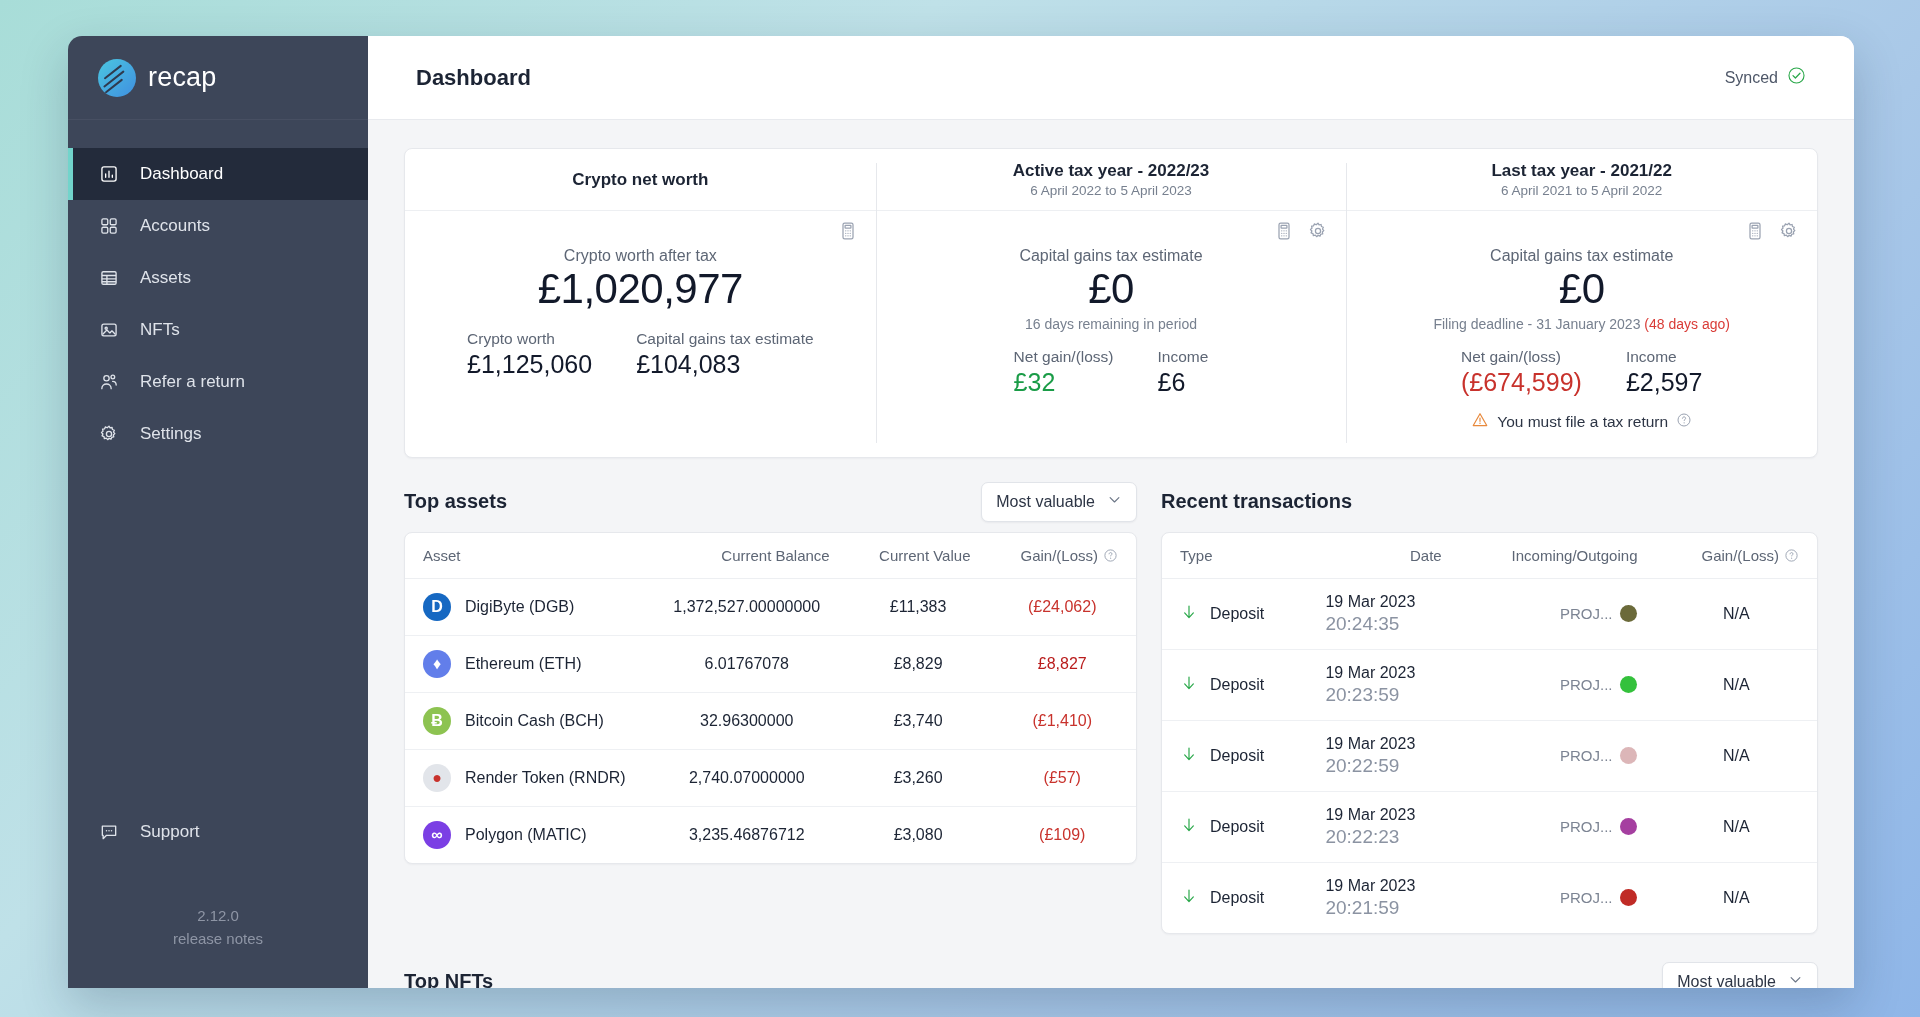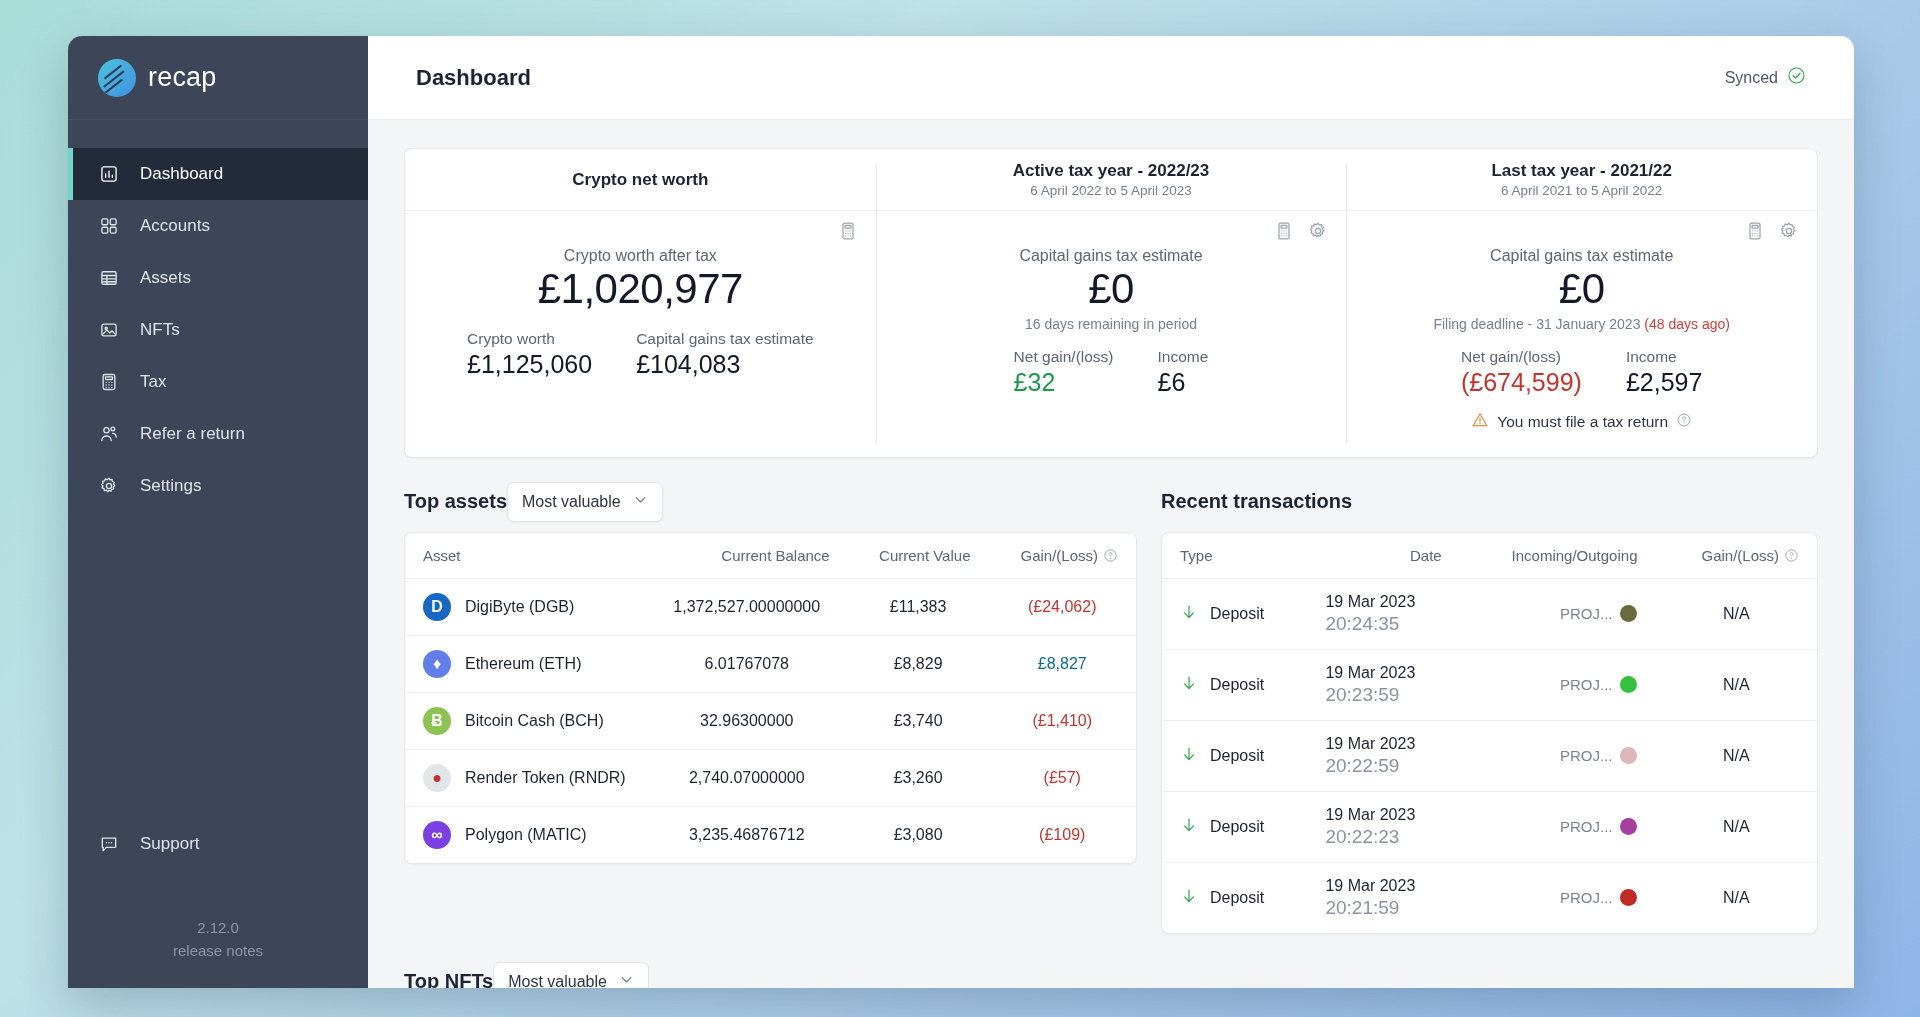--- a/index.html
+++ b/index.html
@@ -65,21 +65,21 @@
   }
   .nav-item.active::before {
     content: ""; position: absolute; left: 0; top: 0; bottom: 0;
     width: 5px; background: #72d4cb;
   }
   .nav-item .ico { width: 22px; height: 22px; flex: 0 0 22px; display:flex; align-items:center; justify-content:center; }
   .nav-item svg { width: 20px; height: 20px; stroke: #dfe3ea; fill: none; stroke-width: 1.6; }
   .nav-item.active svg { stroke: #ffffff; }
   .nav-item.active .nav-label { color: #fff; }
 
-  .sidebar-bottom { margin-top: auto; padding-bottom: 8px; }
+  .sidebar-bottom { margin-top: auto; padding-bottom: 20px; }
   .version {
     text-align: center; font-size: 15px; color: #8e95a5;
     line-height: 1.55; padding: 46px 0 18px;
   }
 
   
   .main {
     flex: 1; background: #f4f5f7;
     display: flex; flex-direction: column;
     min-width: 0; position: relative;
@@ -129,21 +129,21 @@
     margin-top: 14px; font-size: 15.5px; color: #2d3545;
   }
   .sum-warnline .tri { width: 18px; height: 18px; }
   .sum-warnline .q { width: 16px; height: 16px; }
 
   
   .cols { display: flex; gap: 24px; margin-top: 22px; }
   .col-left { flex: 0 0 733px; }
   .col-right { flex: 1; min-width: 0; }
   .sec-head {
-    height: 44px; display: flex; align-items: center; 
+    height: 44px; display: flex; align-items: center; justify-content: space-between;
     margin-bottom: 8px;
   }
   .sec-title { font-size: 20px; font-weight: 700; color: #1c2434; }
   .dropdown {
     background: #fff; border: 1px solid #e1e4e9; border-radius: 7px;
     height: 40px; padding: 0 14px; display: flex; align-items: center; gap: 12px;
     font-size: 16px; color: #2d3545; cursor: pointer;
     box-shadow: 0 1px 2px rgba(16,24,40,.05);
   }
   .dropdown svg { width: 15px; height: 15px; stroke: #6b7586; fill: none; stroke-width: 1.8; }
@@ -165,21 +165,21 @@
     border-bottom: 1px solid #eef0f3; white-space: nowrap;
   }
   tbody tr:last-child td { border-bottom: none; }
   td.left { text-align: left; }
   .asset-cell { display: flex; align-items: center; gap: 14px; }
   .coin { width: 28px; height: 28px; border-radius: 50%; flex: 0 0 28px;
           display:flex; align-items:center; justify-content:center;
           font-size: 16px; font-weight: 700; color: #fff; }
   .asset-name { font-size: 16px; color: #1c2434; line-height: 1.25; max-width: 140px; }
   .gain-neg { color: #c8322c; }
-  .gain-pos { color: #0369a1; }
+  .gain-pos { color: #b91c1c; }
 
   .type-cell { display: flex; align-items: center; gap: 12px; }
   .arrow-down { width: 18px; height: 18px; }
   .date-main { font-size: 16px; color: #1c2434; font-weight: 400; }
   .date-sub { font-size: 19px; color: #8b93a2; margin-top: 2px; }
   .io-cell { display: flex; align-items: center; justify-content: flex-end; gap: 8px; }
   .io-label { font-size: 15px; color: #7c8493; }
   .io-dot { width: 17px; height: 17px; border-radius: 50%; display:block; }
 
   .nft-head { margin-top: 26px; }
@@ -237,38 +237,20 @@
         </div>
         <div class="nav-item">
           <span class="ico">
             <svg viewBox="0 0 24 24">
               <rect x="3.5" y="5" width="17" height="14" rx="2.2"></rect>
               <circle cx="8.6" cy="9.8" r="1.3"></circle>
               <path d="M4.5 17l5-5 3.5 3.5 2.5-2.5 4 4" stroke-linejoin="round"></path>
             </svg>
           </span>
           <span class="nav-label">NFTs</span>
-        </div>
-        <div class="nav-item">
-          <span class="ico">
-            <svg viewBox="0 0 24 24">
-              <rect x="5" y="3" width="14" height="18" rx="2"></rect>
-              <rect x="7.8" y="5.8" width="8.4" height="3.2" rx=".6"></rect>
-              <circle cx="8.6" cy="12.4" r=".85" fill="currentColor" stroke="none"></circle>
-              <circle cx="12" cy="12.4" r=".85" fill="currentColor" stroke="none"></circle>
-              <circle cx="15.4" cy="12.4" r=".85" fill="currentColor" stroke="none"></circle>
-              <circle cx="8.6" cy="15.6" r=".85" fill="currentColor" stroke="none"></circle>
-              <circle cx="12" cy="15.6" r=".85" fill="currentColor" stroke="none"></circle>
-              <circle cx="15.4" cy="15.6" r=".85" fill="currentColor" stroke="none"></circle>
-              <circle cx="8.6" cy="18.4" r=".85" fill="currentColor" stroke="none"></circle>
-              <circle cx="12" cy="18.4" r=".85" fill="currentColor" stroke="none"></circle>
-              <circle cx="15.4" cy="18.4" r=".85" fill="currentColor" stroke="none"></circle>
-            </svg>
-          </span>
-          <span class="nav-label">Tax</span>
         </div>
         <div class="nav-item">
           <span class="ico">
             <svg viewBox="0 0 24 24">
               <circle cx="9" cy="7.5" r="3.2"></circle>
               <path d="M3.4 20c0-3.4 2.5-5.6 5.6-5.6s5.6 2.2 5.6 5.6" stroke-linecap="round"></path>
               <circle cx="16.6" cy="6" r="2.2"></circle>
               <path d="M16.3 11.2c2.6 0 4.3 1.8 4.3 4.4" stroke-linecap="round"></path>
             </svg>
           </span>

